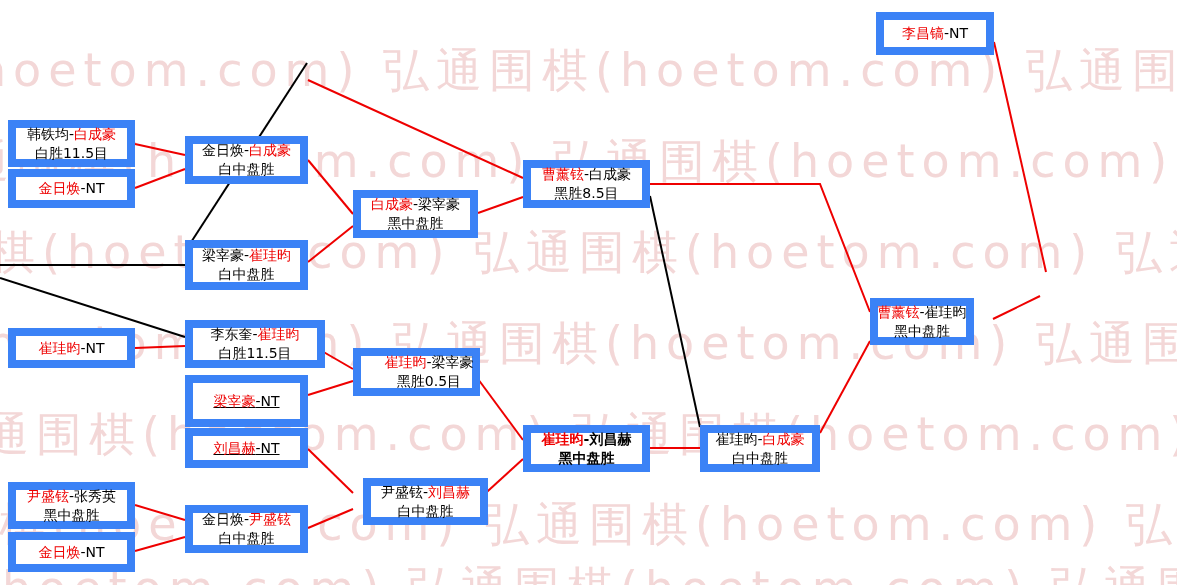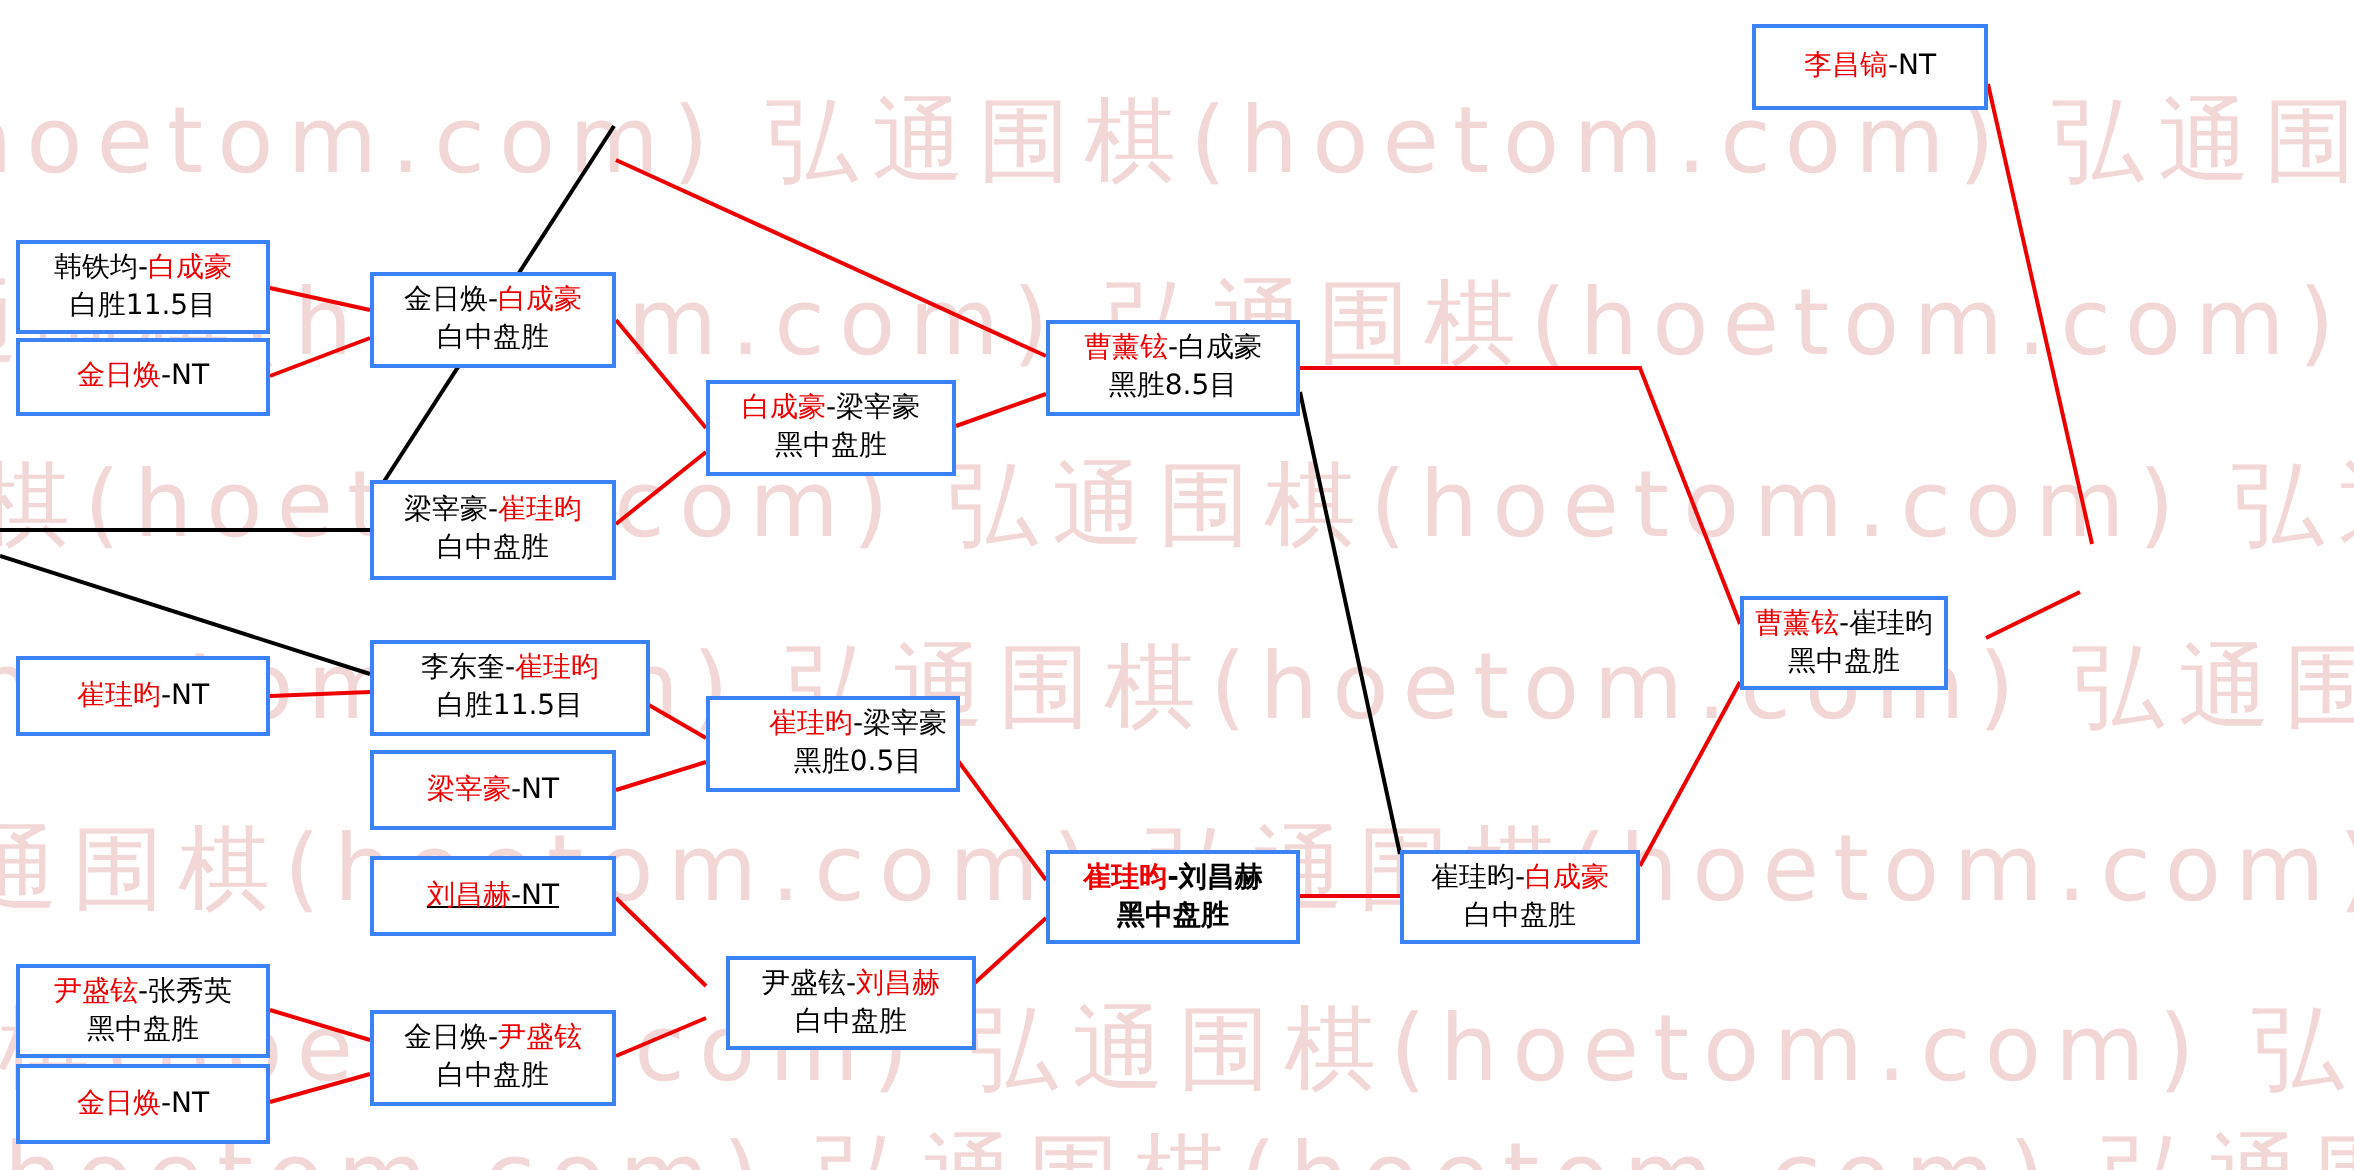--- a/index.html
+++ b/index.html
@@ -11,21 +11,21 @@
   #watermark{position:absolute;left:0;top:0;width:100%;height:100%;z-index:0;pointer-events:none;}
   .wm-row{
     position:absolute;white-space:nowrap;font-size:46px;letter-spacing:7px;
     color:#f3d7d7;font-family:"DejaVu Sans","Liberation Sans",sans-serif;
   }
   
   #lines{position:absolute;left:0;top:0;z-index:1;}
   
   #boxes{position:absolute;left:0;top:0;width:100%;height:100%;z-index:2;}
   .box{
-    position:absolute;background:#ffffff;border:2px solid #3b82f6;
+    position:absolute;background:#ffffff;border:8px solid #3b82f6;
     box-sizing:border-box;display:flex;flex-direction:column;
     justify-content:center;align-items:center;
     font-size:14px;line-height:19px;color:#000000;text-align:left;
     white-space:nowrap;
   }
   .box .red{color:#ee0000;}
   .box .bline{display:block;}
 </style>
 </head>
 <body>
@@ -93,21 +93,21 @@
         <span class="bline"><span>梁宰豪-</span><span class="red">崔珪昀</span></span>
         <span class="bline">白中盘胜</span>
       </div>
       <div class="box" style="left: 8px; top: 328px; width: 127px; height: 40px;">
         <span class="bline"><span class="red">崔珪昀</span><span>-NT</span></span>
       </div>
       <div class="box" style="left: 185px; top: 320px; width: 140px; height: 48px;">
         <span class="bline"><span>李东奎-</span><span class="red">崔珪昀</span></span>
         <span class="bline">白胜11.5目</span>
       </div>
-      <div class="box" style="left: 185px; top: 375px; width: 123px; height: 40px;">
+      <div class="box" style="left: 185px; top: 375px; width: 123px; height: 52px; text-decoration: underline;">
         <span class="bline"><span class="red">梁宰豪</span><span>-NT</span></span>
       </div>
       <div class="box" style="left: 353px; top: 348px; width: 127px; height: 48px; padding-left: 25px;">
         <span class="bline"><span class="red">崔珪昀</span><span>-梁宰豪</span></span>
         <span class="bline">黑胜0.5目</span>
       </div>
       <div class="box" style="left: 185px; top: 428px; width: 123px; height: 40px; text-decoration: underline;">
         <span class="bline"><span class="red">刘昌赫</span><span>-NT</span></span>
       </div>
       <div class="box" style="left: 523px; top: 425px; width: 127px; height: 47px; font-weight: bold;">

